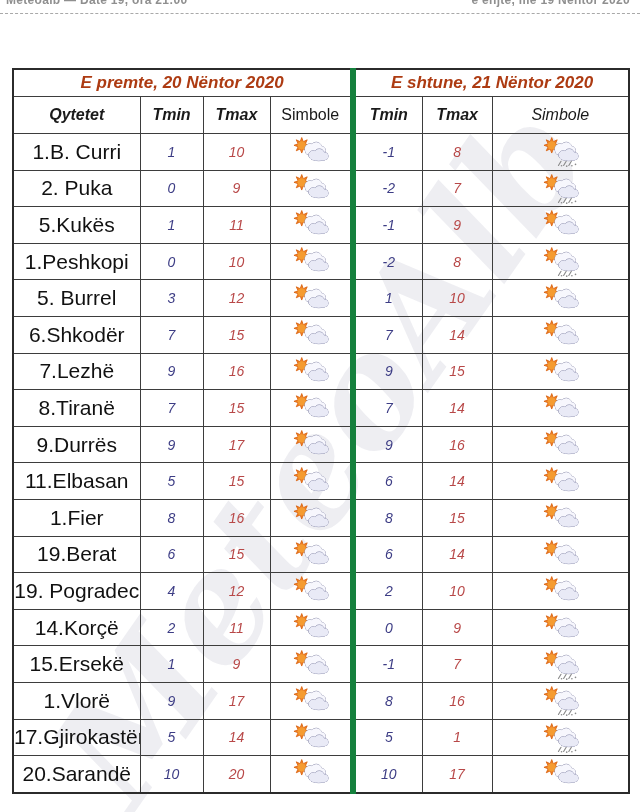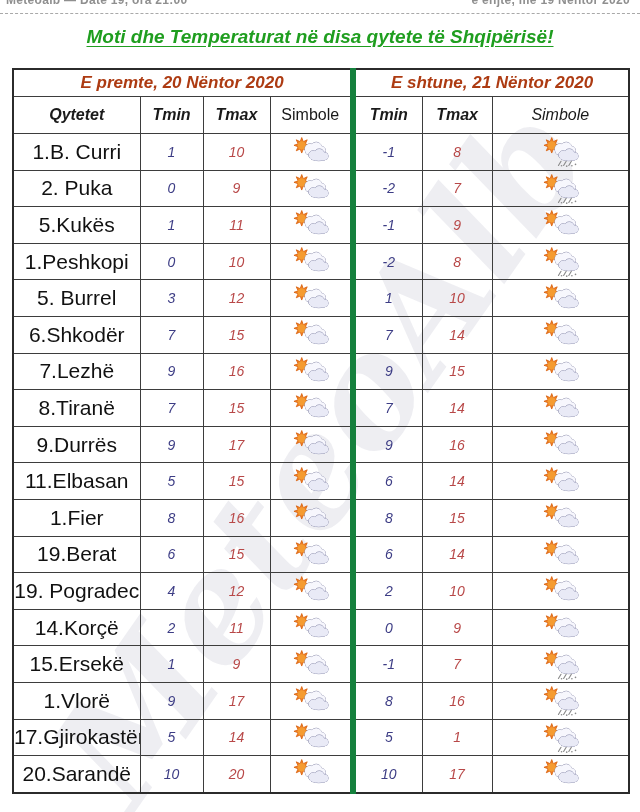--- a/index.html
+++ b/index.html
@@ -58,21 +58,20 @@
 </style>
 </head>
 <body>
 
 <div id="screen" style="--title-green: #1f9e1f; --day-red: #ad3b12; --tmin-blue: #3a6bd6; --tmax-red: #cc1f1f; --tmin-val: #3d3d85; --tmax-val: #b84848;">
 
   <div class="top-text top-left">Meteoalb — Datë 19, ora 21:00</div>
   <div class="top-text top-right">e enjte, me 19 Nëntor 2020</div>
   <div class="dashed-sep"></div>
 
-  <div class="page-title">Moti dhe Temperaturat në disa qytete të Shqipërisë!</div>
 
   <div class="watermark">MeteoAlb</div>
 
   <table class="weather">
     <colgroup>
       <col style="width:127px">
         <col style="width:63px">
         <col style="width:67px">
         <col style="width:83px">
       <col style="width:69px">

